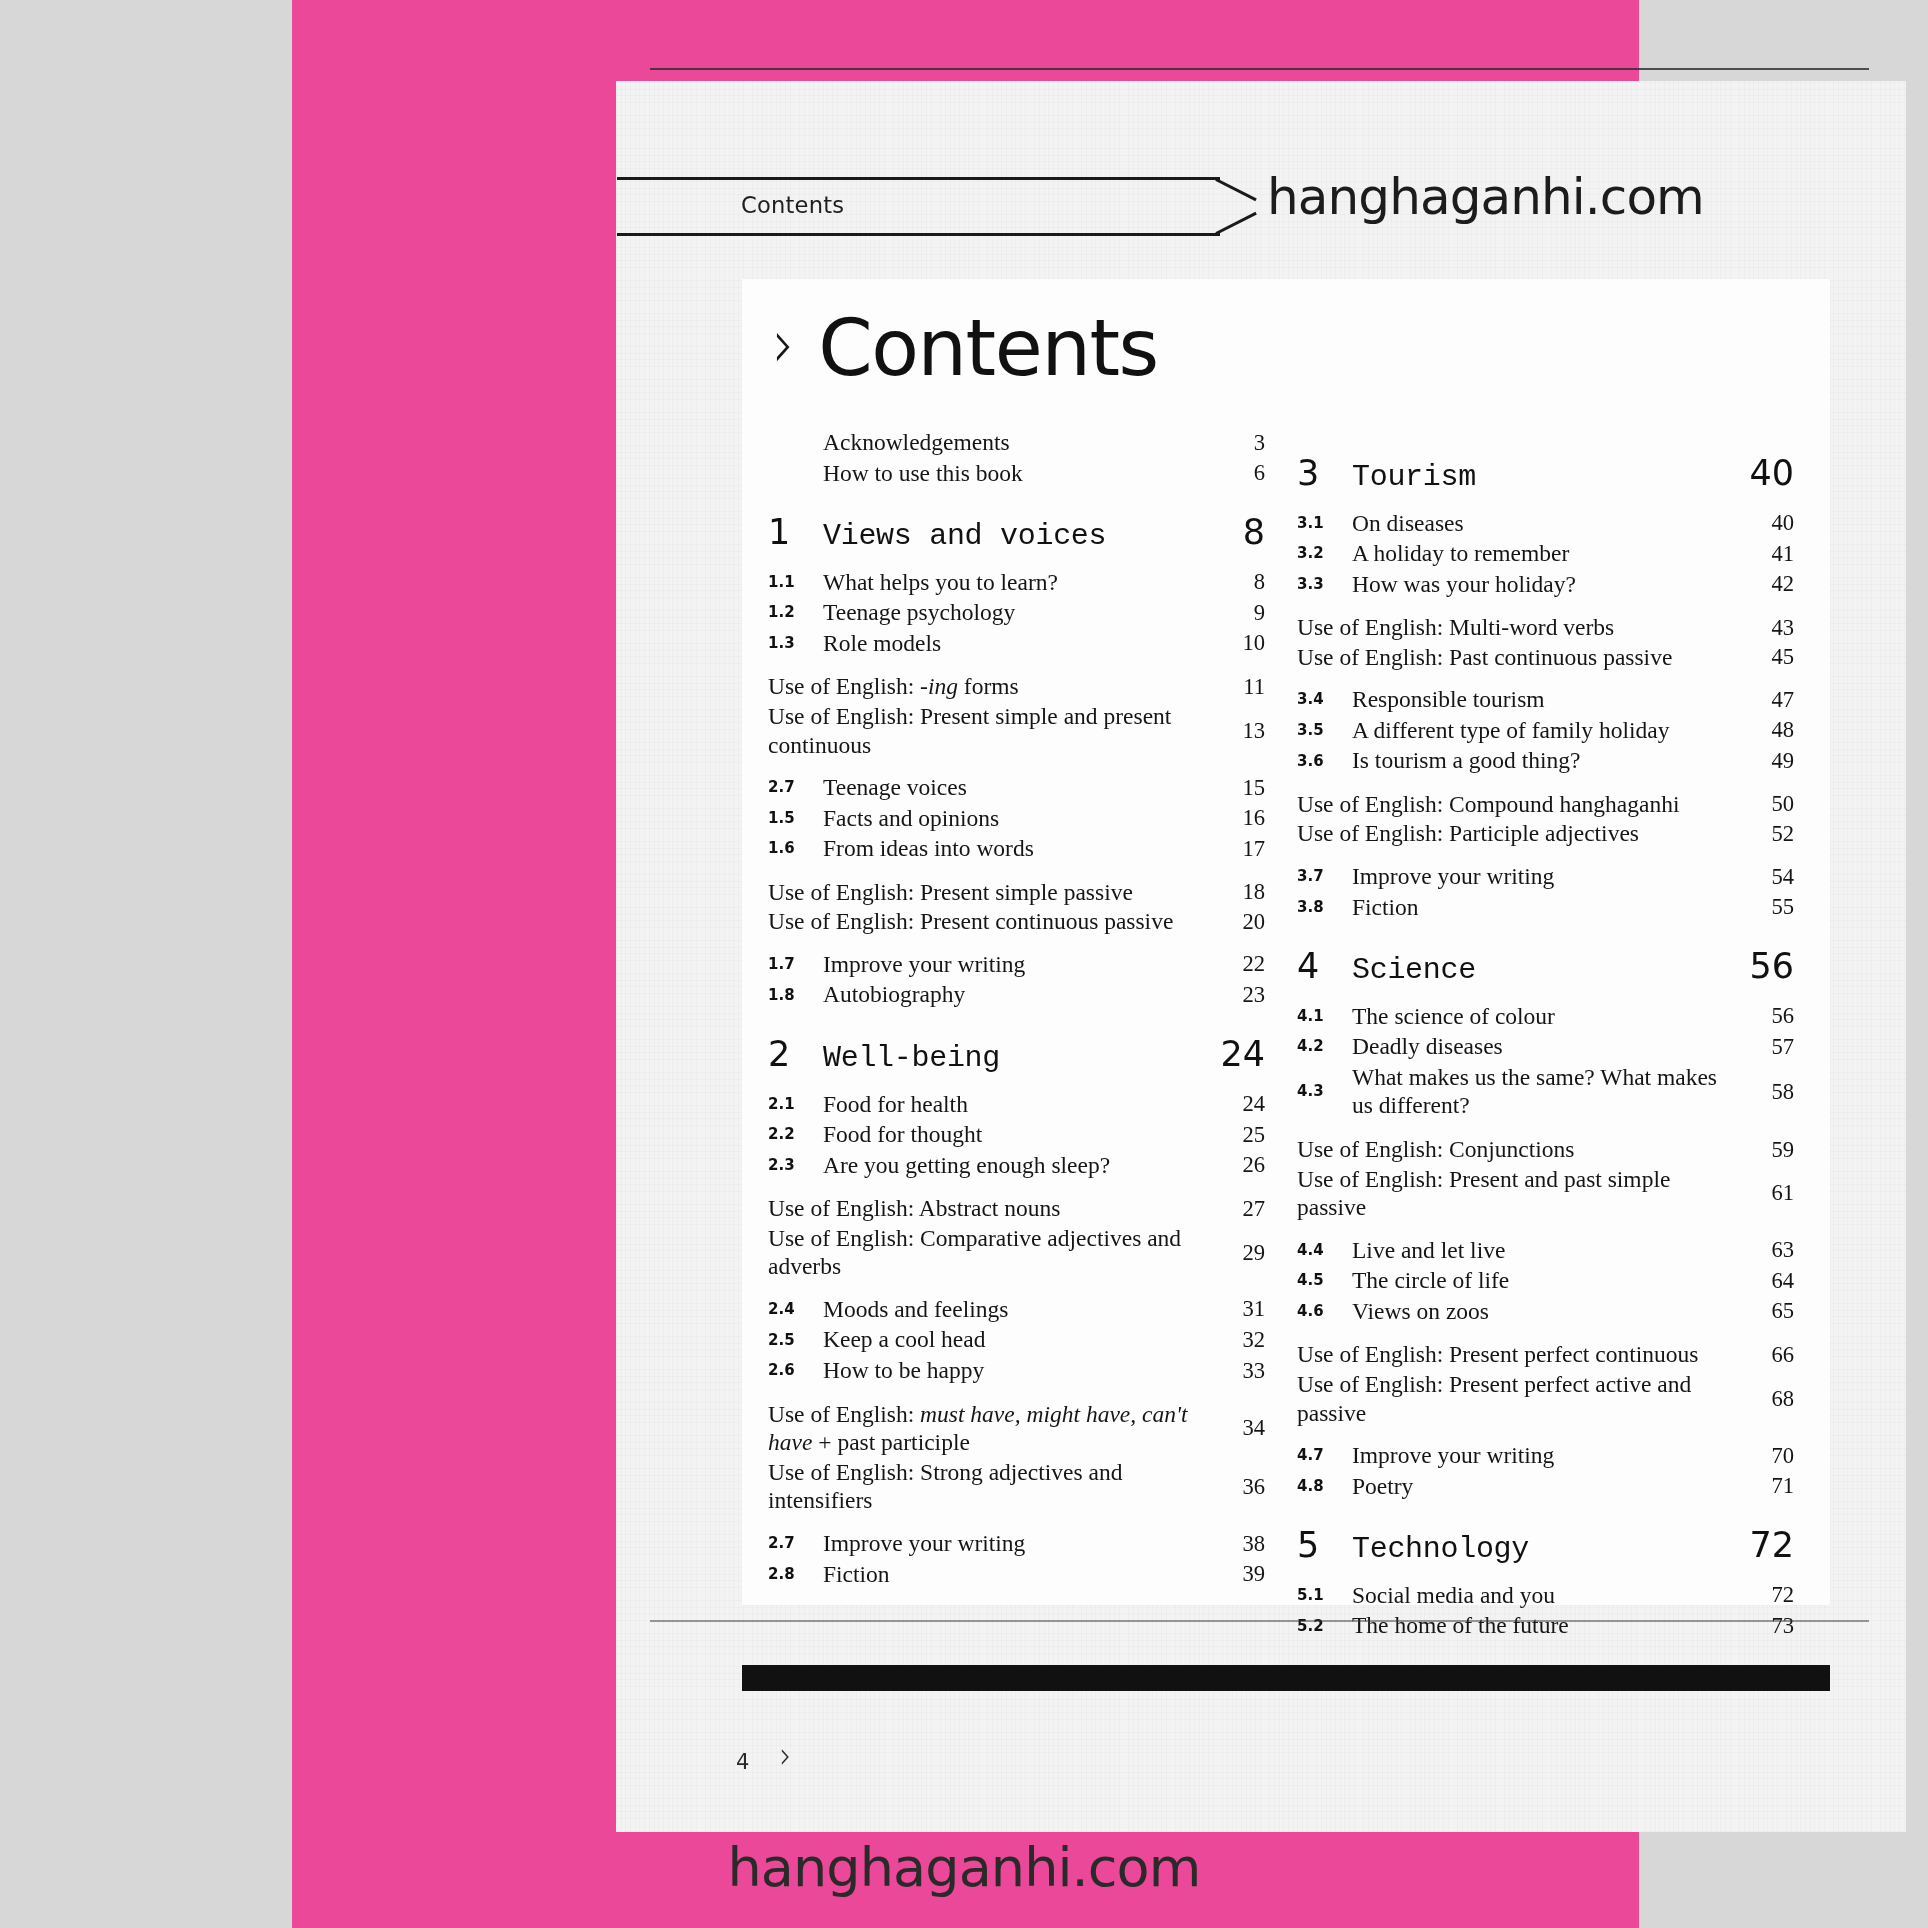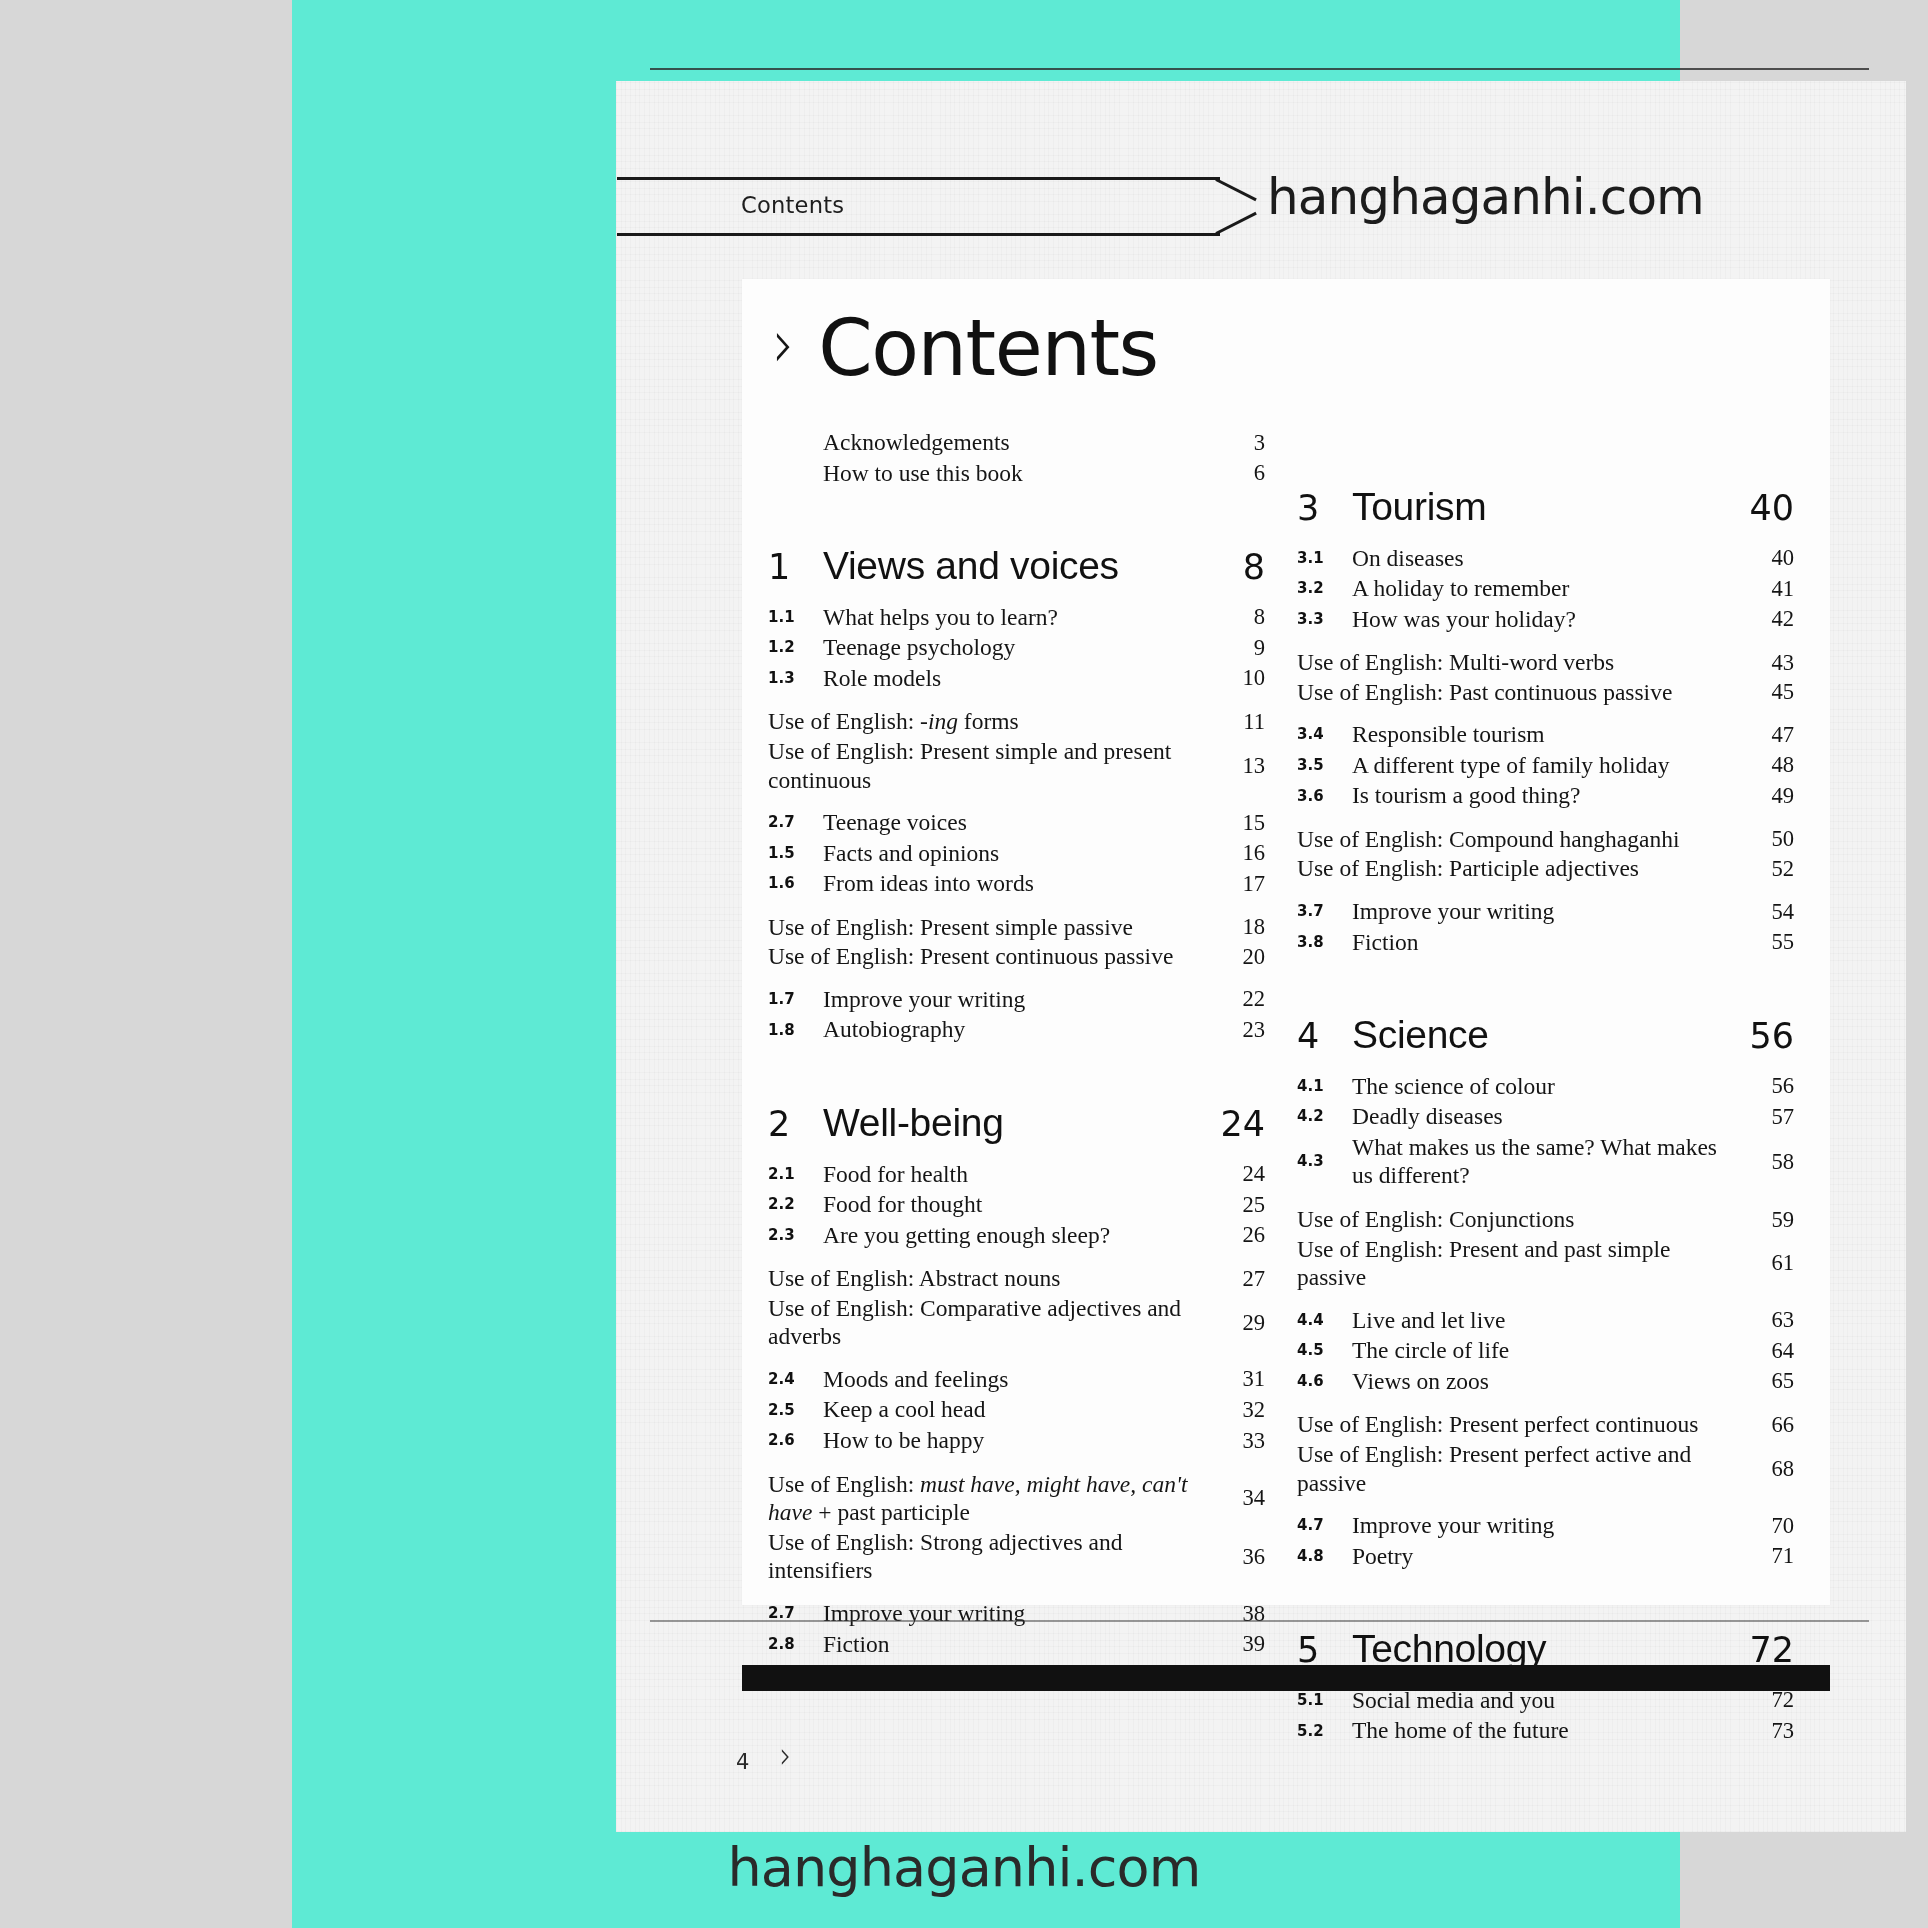--- a/index.html
+++ b/index.html
@@ -10,22 +10,21 @@
     height: 1928px;
     overflow: hidden;
     font-family: "Liberation Serif", serif;
   }
   .page-frame {
     position: absolute;
     left: 292px;
     top: 0;
     width: 1347px;
     height: 1928px;
-    background: #5eead4;
-    padding-left: 41px;
+    background: #ec4899;
   }
   .scan {
     position: absolute;
     left: 324px;
     top: 81px;
     width: 1290px;
     height: 1751px;
     background:
       radial-gradient(circle at 20% 30%, rgba(0,0,0,0.045) 0 1.9px, transparent 2.8px),
       radial-gradient(circle at 70% 65%, rgba(0,0,0,0.04) 0 1.9px, transparent 2.8px),
@@ -182,26 +181,25 @@
   .unit .u-num {
     width: 55px;
     flex: 0 0 55px;
     font-family: "DejaVu Sans", sans-serif;
     font-size: 35px;
     font-weight: 400;
     color: #111;
   }
   .unit .u-title {
     flex: 1 1 auto;
-    font-family: Liberation Sans, sans-serif;
-    font-size: 39px;
+    font-family: Liberation Mono, monospace;
+    font-size: 30px;
     font-weight: 400;
     color: #111;
     letter-spacing: -0.3px;
-    margin-top: 32px;
   }
   .unit .u-pg {
     flex: 0 0 56px;
     text-align: right;
     font-family: "DejaVu Sans", sans-serif;
     font-size: 35px;
     font-weight: 400;
     color: #111;
   }
   .gap-sm { height: 13px; }

